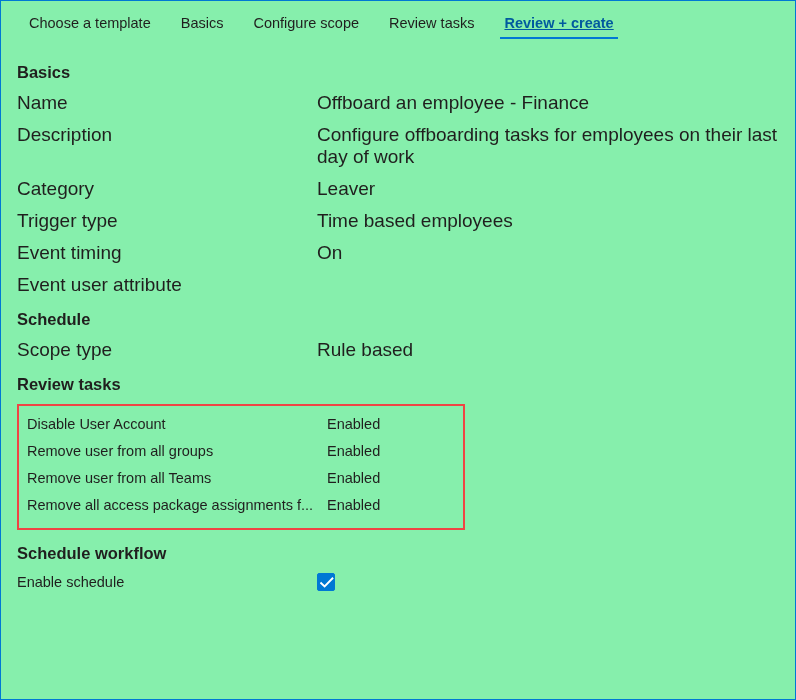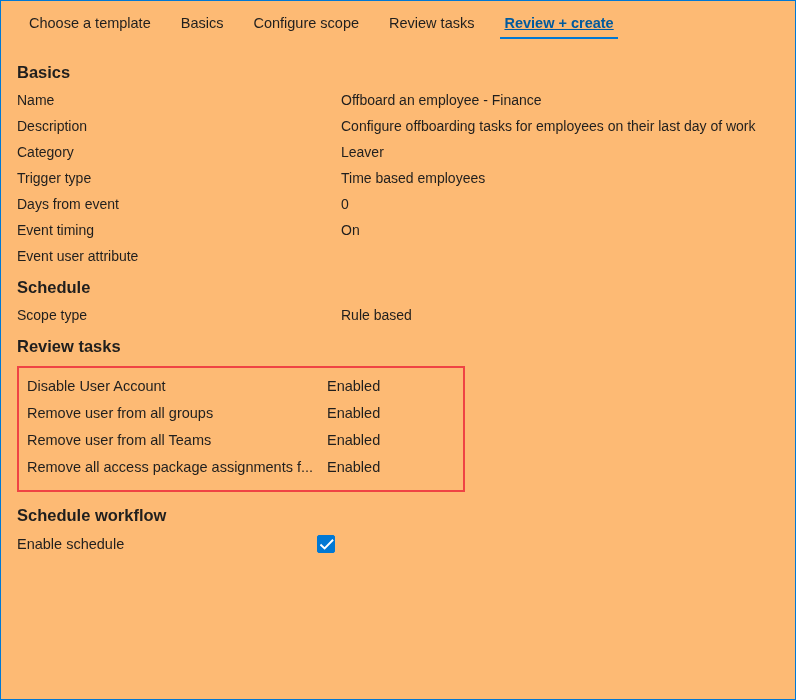--- a/index.html
+++ b/index.html
@@ -11,21 +11,21 @@
     font-family: "Liberation Sans", sans-serif;
     color: #201f1e;
     -webkit-font-smoothing: antialiased;
   }
   #page {
     position: relative;
     width: 796px;
     height: 700px;
     box-sizing: border-box;
     border: 1px solid #0078d4;
-    background: #fdba74;
+    background: #86efac;
     overflow: hidden;
   }
   
   .tabs {
     display: flex;
     align-items: flex-start;
     padding: 8px 16px 0 16px;
     height: 40px;
     box-sizing: border-box;
   }
@@ -62,30 +62,29 @@
     color: #201f1e;
     margin: 14px 0 10px 0;
   }
   .section-title.first {
     margin-top: 8px;
   }
   .kv-row {
     display: flex;
     align-items: baseline;
     margin-bottom: 10px;
-    font-size: 14px;
+    font-size: 19px;
   }
   .kv-label {
     width: 300px;
     flex: 0 0 300px;
     color: #201f1e;
   }
   .kv-value {
     color: #201f1e;
-    margin-left: 24px;
   }
   .kv-value.indent {
     padding-left: 6px;
   }
   
   .tasks-box {
     border: 2px solid #ef4444;
     padding: 10px 6px 4px 6px;
     margin: 2px 0 0 0;
     width: 448px;
@@ -163,24 +162,20 @@
     </div>
     <div class="kv-row">
       <div class="kv-label">Category</div>
       <div class="kv-value">Leaver</div>
     </div>
     <div class="kv-row">
       <div class="kv-label">Trigger type</div>
       <div class="kv-value">Time based employees</div>
     </div>
     <div class="kv-row">
-      <div class="kv-label">Days from event</div>
-      <div class="kv-value">0</div>
-    </div>
-    <div class="kv-row">
       <div class="kv-label">Event timing</div>
       <div class="kv-value">On</div>
     </div>
     <div class="kv-row">
       <div class="kv-label">Event user attribute</div>
     </div>
 
     <div class="section-title">Schedule</div>
 
     <div class="kv-row">

